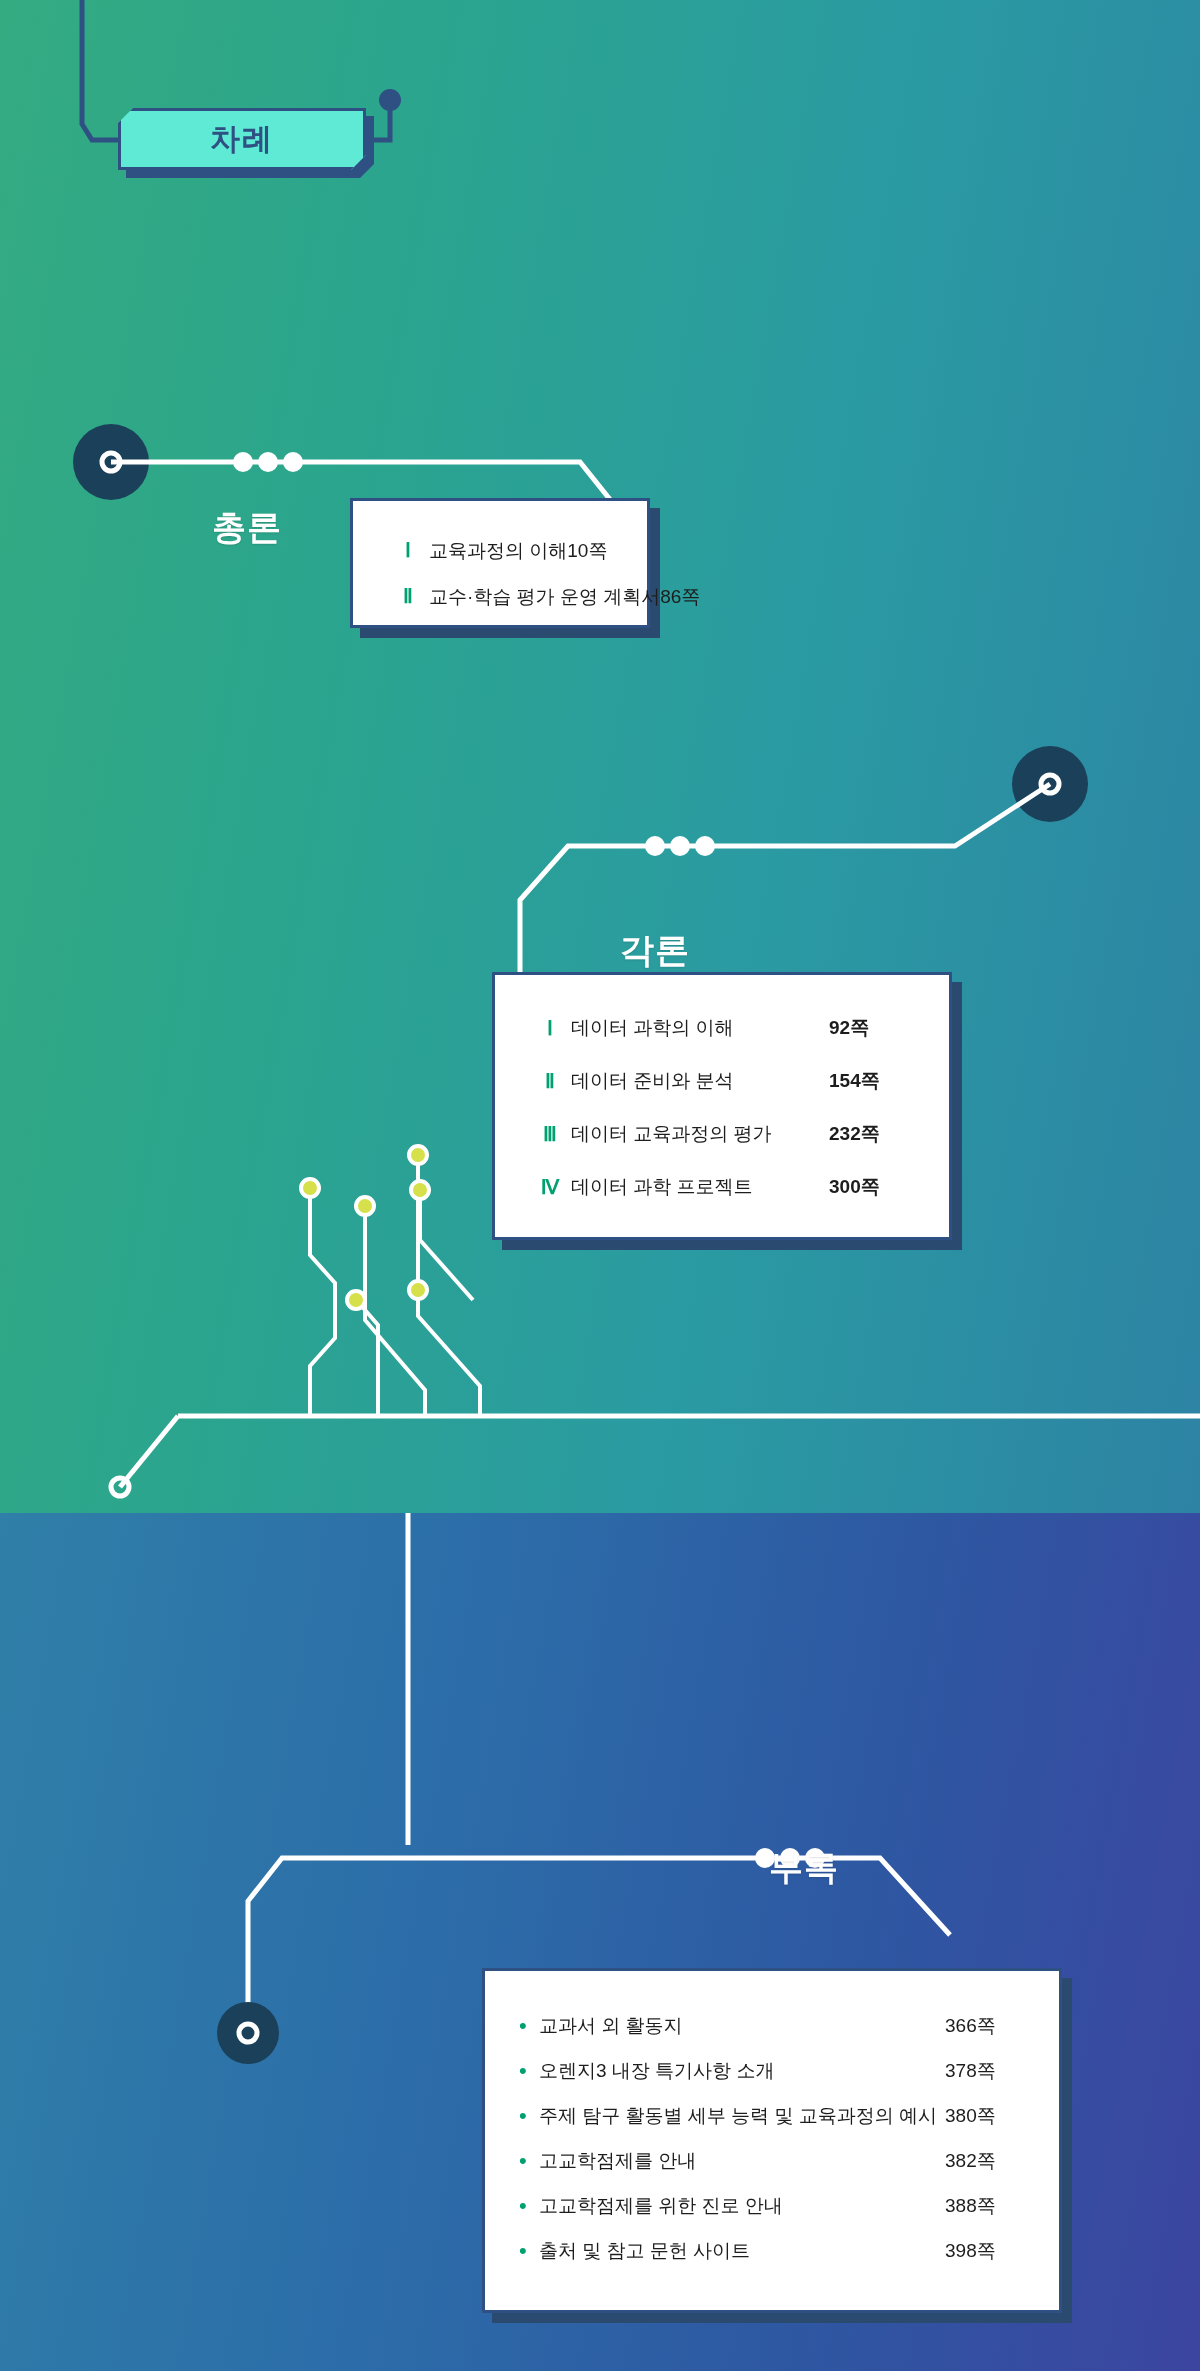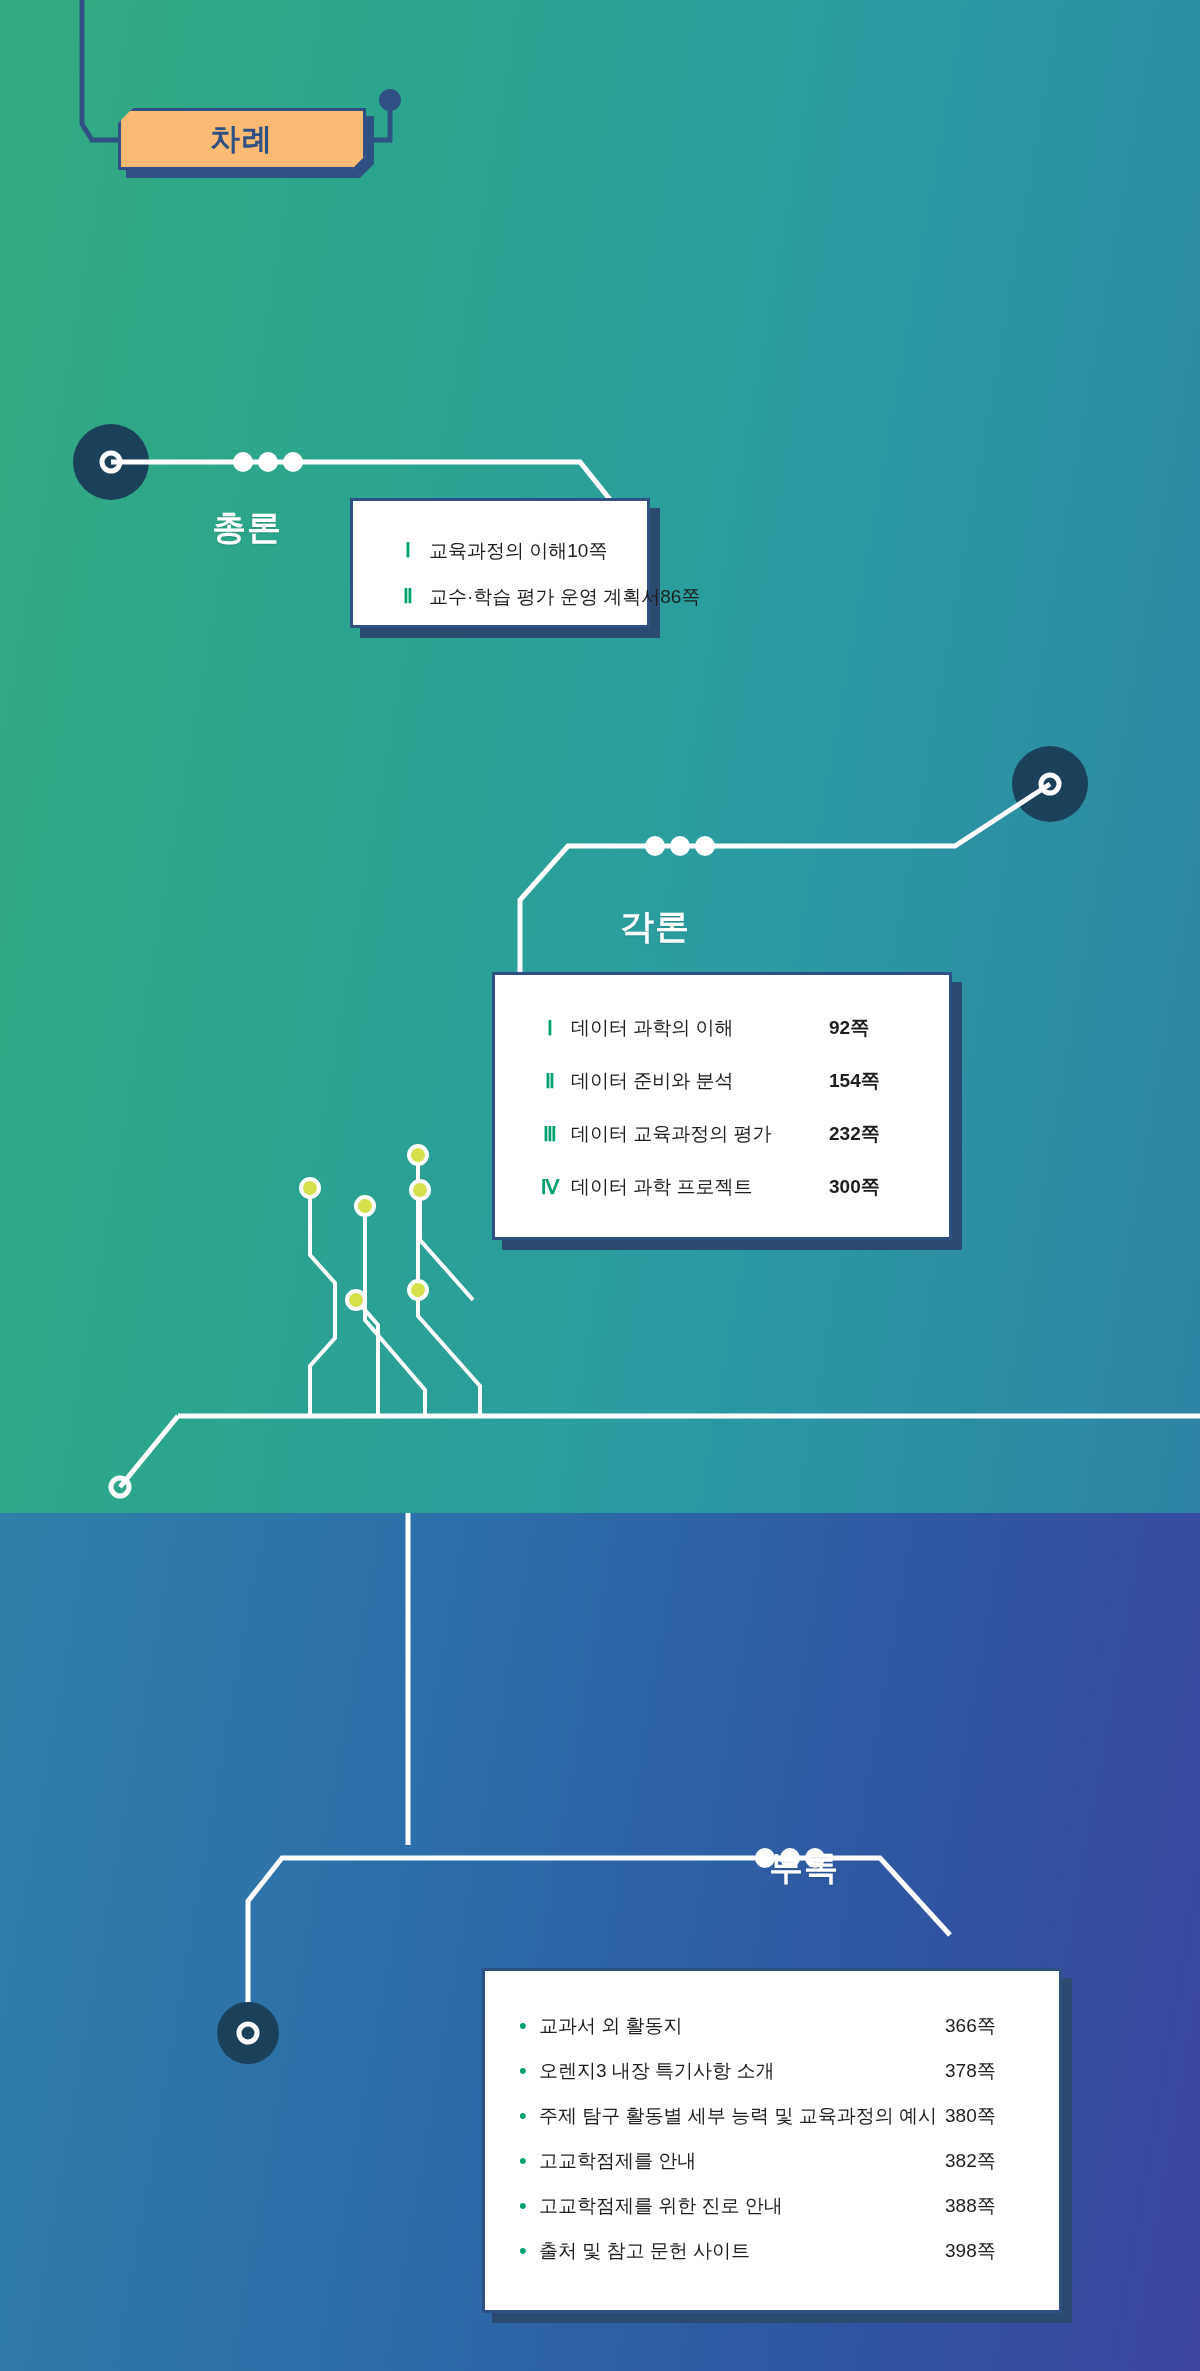--- a/index.html
+++ b/index.html
@@ -27,36 +27,36 @@
   #traces { position:absolute; left:0; top:0; width:1200px; height:2371px; }
 
   
   .title-shadow {
     position:absolute; left:126px; top:116px; width:248px; height:62px;
     background:#2f5083;
     clip-path: polygon(14px 0, 100% 0, 100% calc(100% - 14px), calc(100% - 14px) 100%, 0 100%, 0 14px);
   }
   .title-box {
     position:absolute; left:118px; top:108px; width:248px; height:62px;
-    background:#fdba74; border:3px solid #2f5083;
+    background:#5eead4; border:3px solid #2f5083;
     clip-path: polygon(15px 0, 100% 0, 100% calc(100% - 15px), calc(100% - 15px) 100%, 0 100%, 0 15px);
     display:flex; align-items:center; justify-content:center;
   }
   .title-box span {
     color:#2f5083; font-size:30px; font-weight:bold; letter-spacing:2px;
   }
 
   
   .sec-label {
     position:absolute; color:#ffffff; font-size:34px; font-weight:bold;
     letter-spacing:1px; text-shadow:0 1px 2px rgba(0,0,0,.12);
     white-space:nowrap;
   }
   #label-chongron { left:212px; top:505px; }
-  #label-gakron  { left:620px; top:904px;font-family:Liberation Mono, monospace; }
+  #label-gakron  { left:620px; top:928px;font-family:Liberation Mono, monospace; }
   #label-burok   { left:769px; top:1845px; }
 
   
   .card-wrap { position:absolute; }
   .card-shadow {
     position:absolute; left:10px; top:10px; width:100%; height:100%;
     background:#2b4a6f;
   }
   .card {
     position:relative; background:#ffffff; border:3px solid #2f5083;

